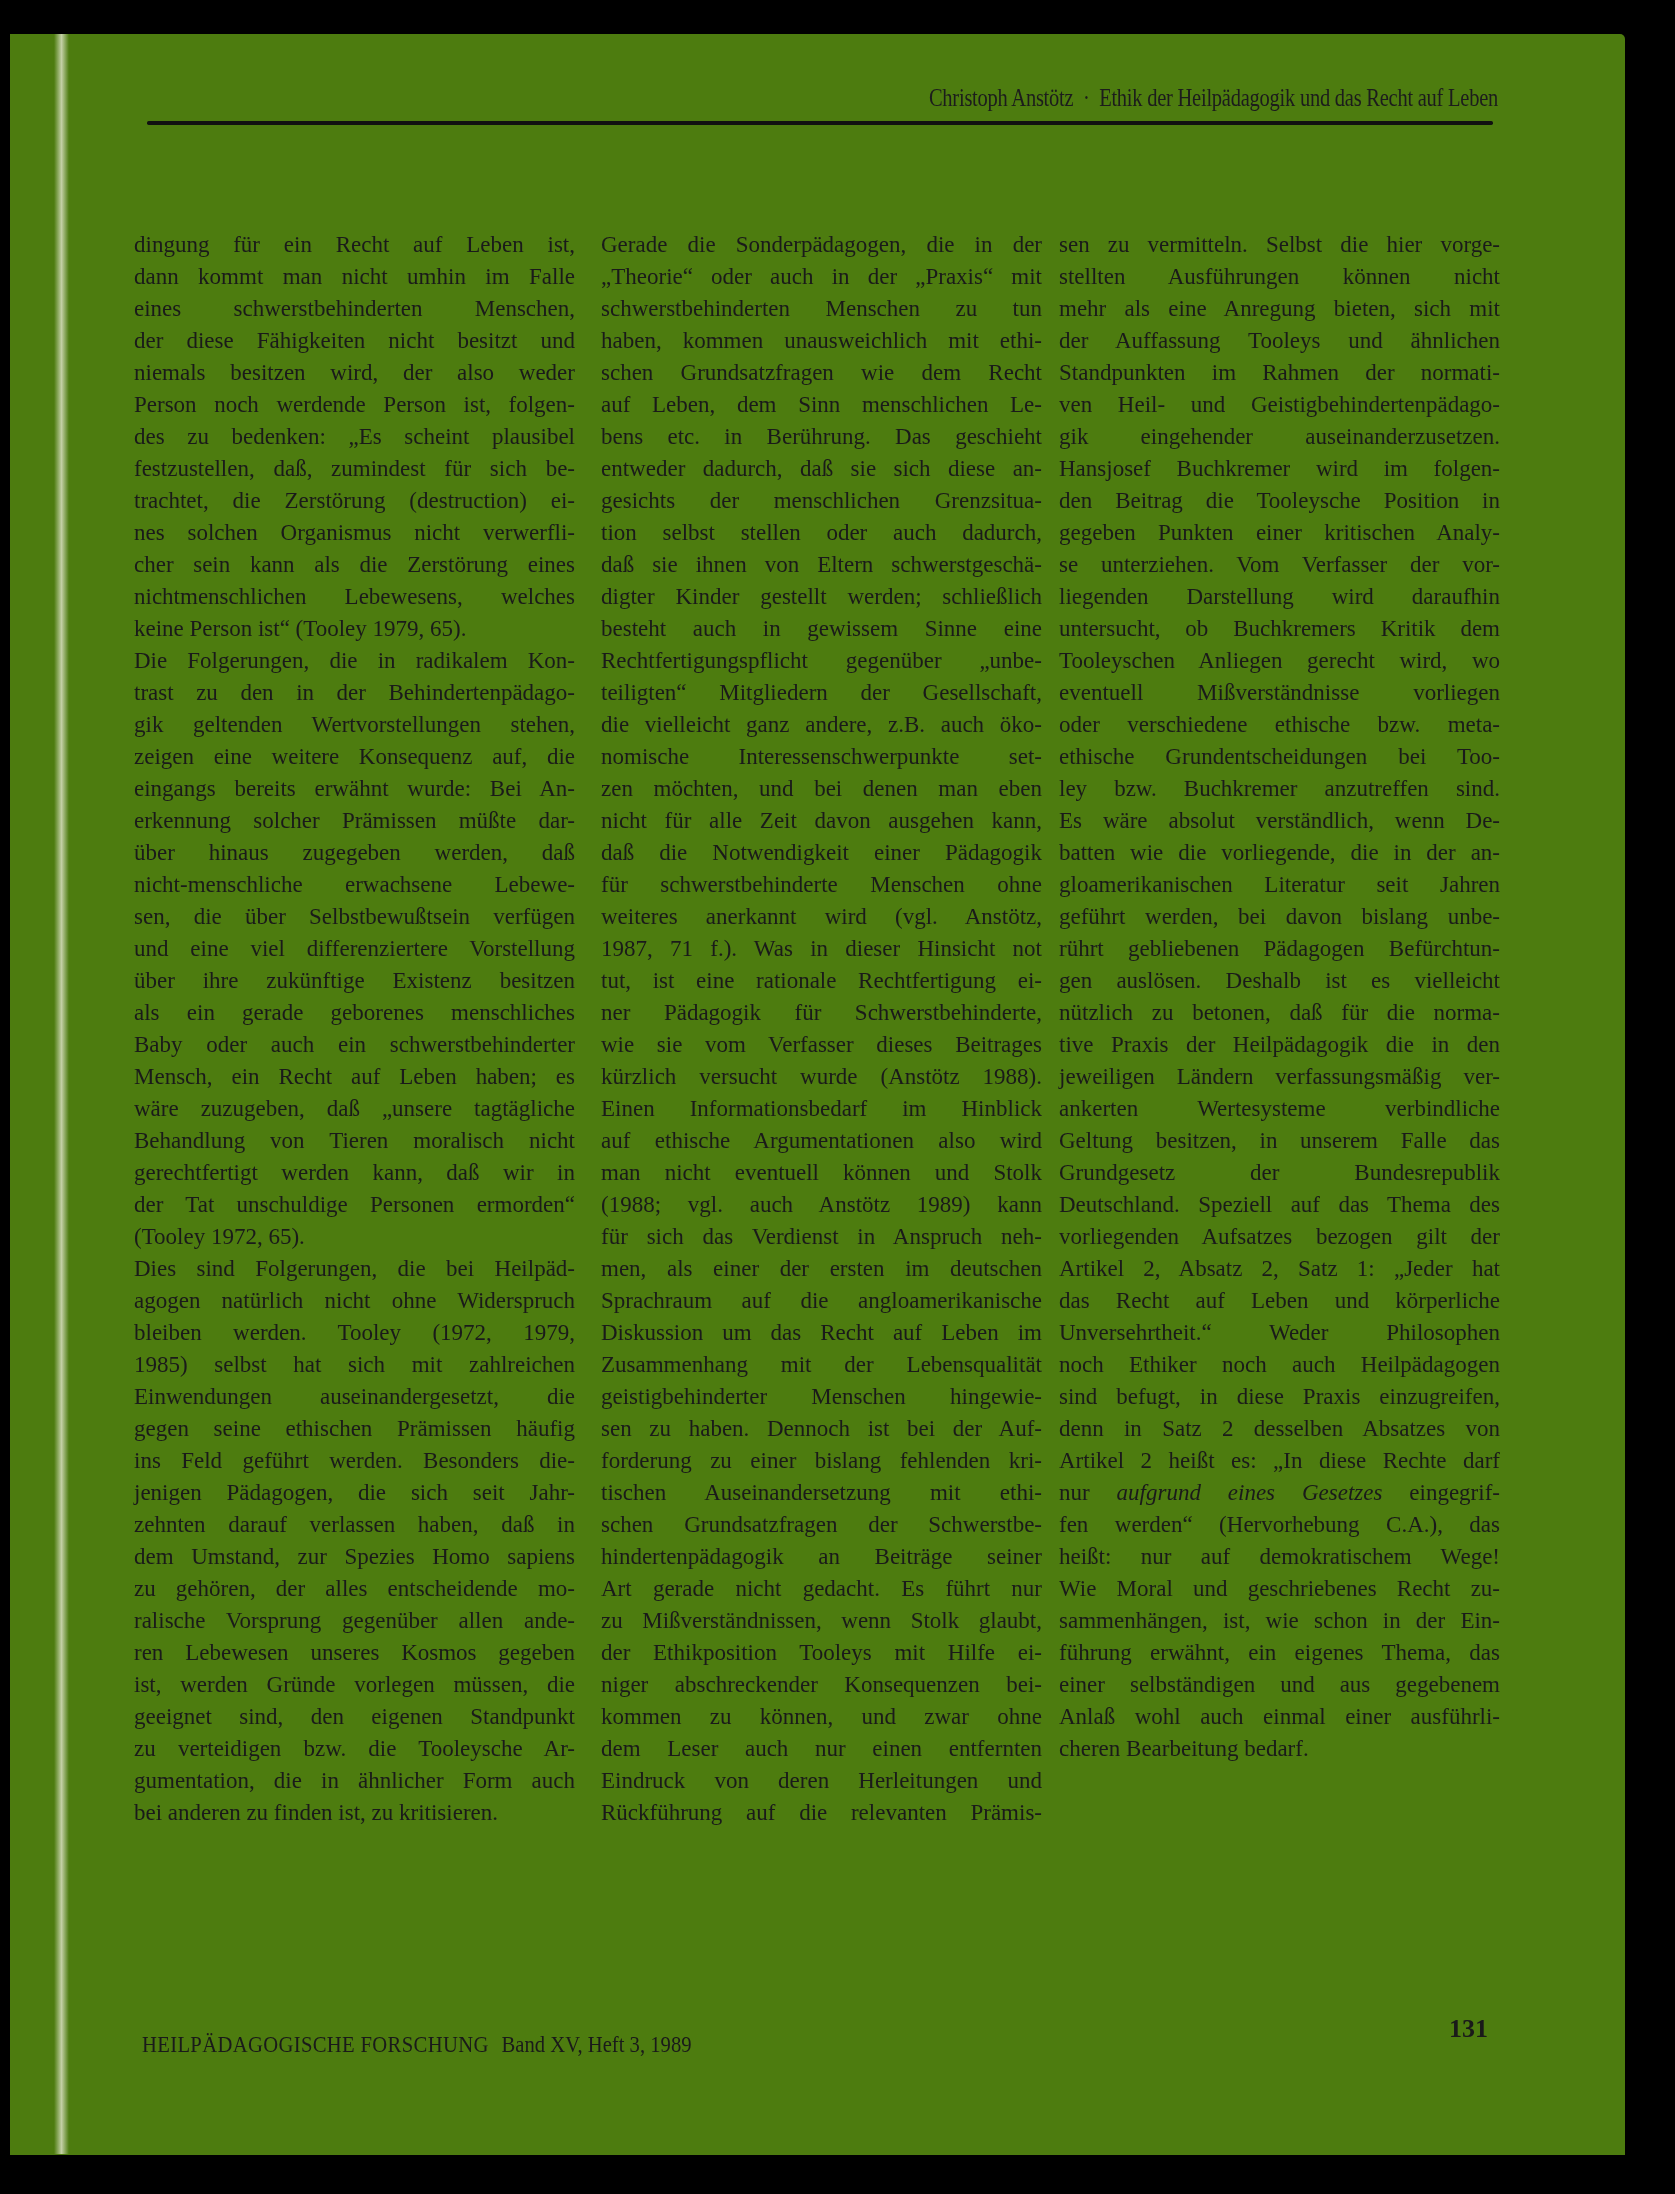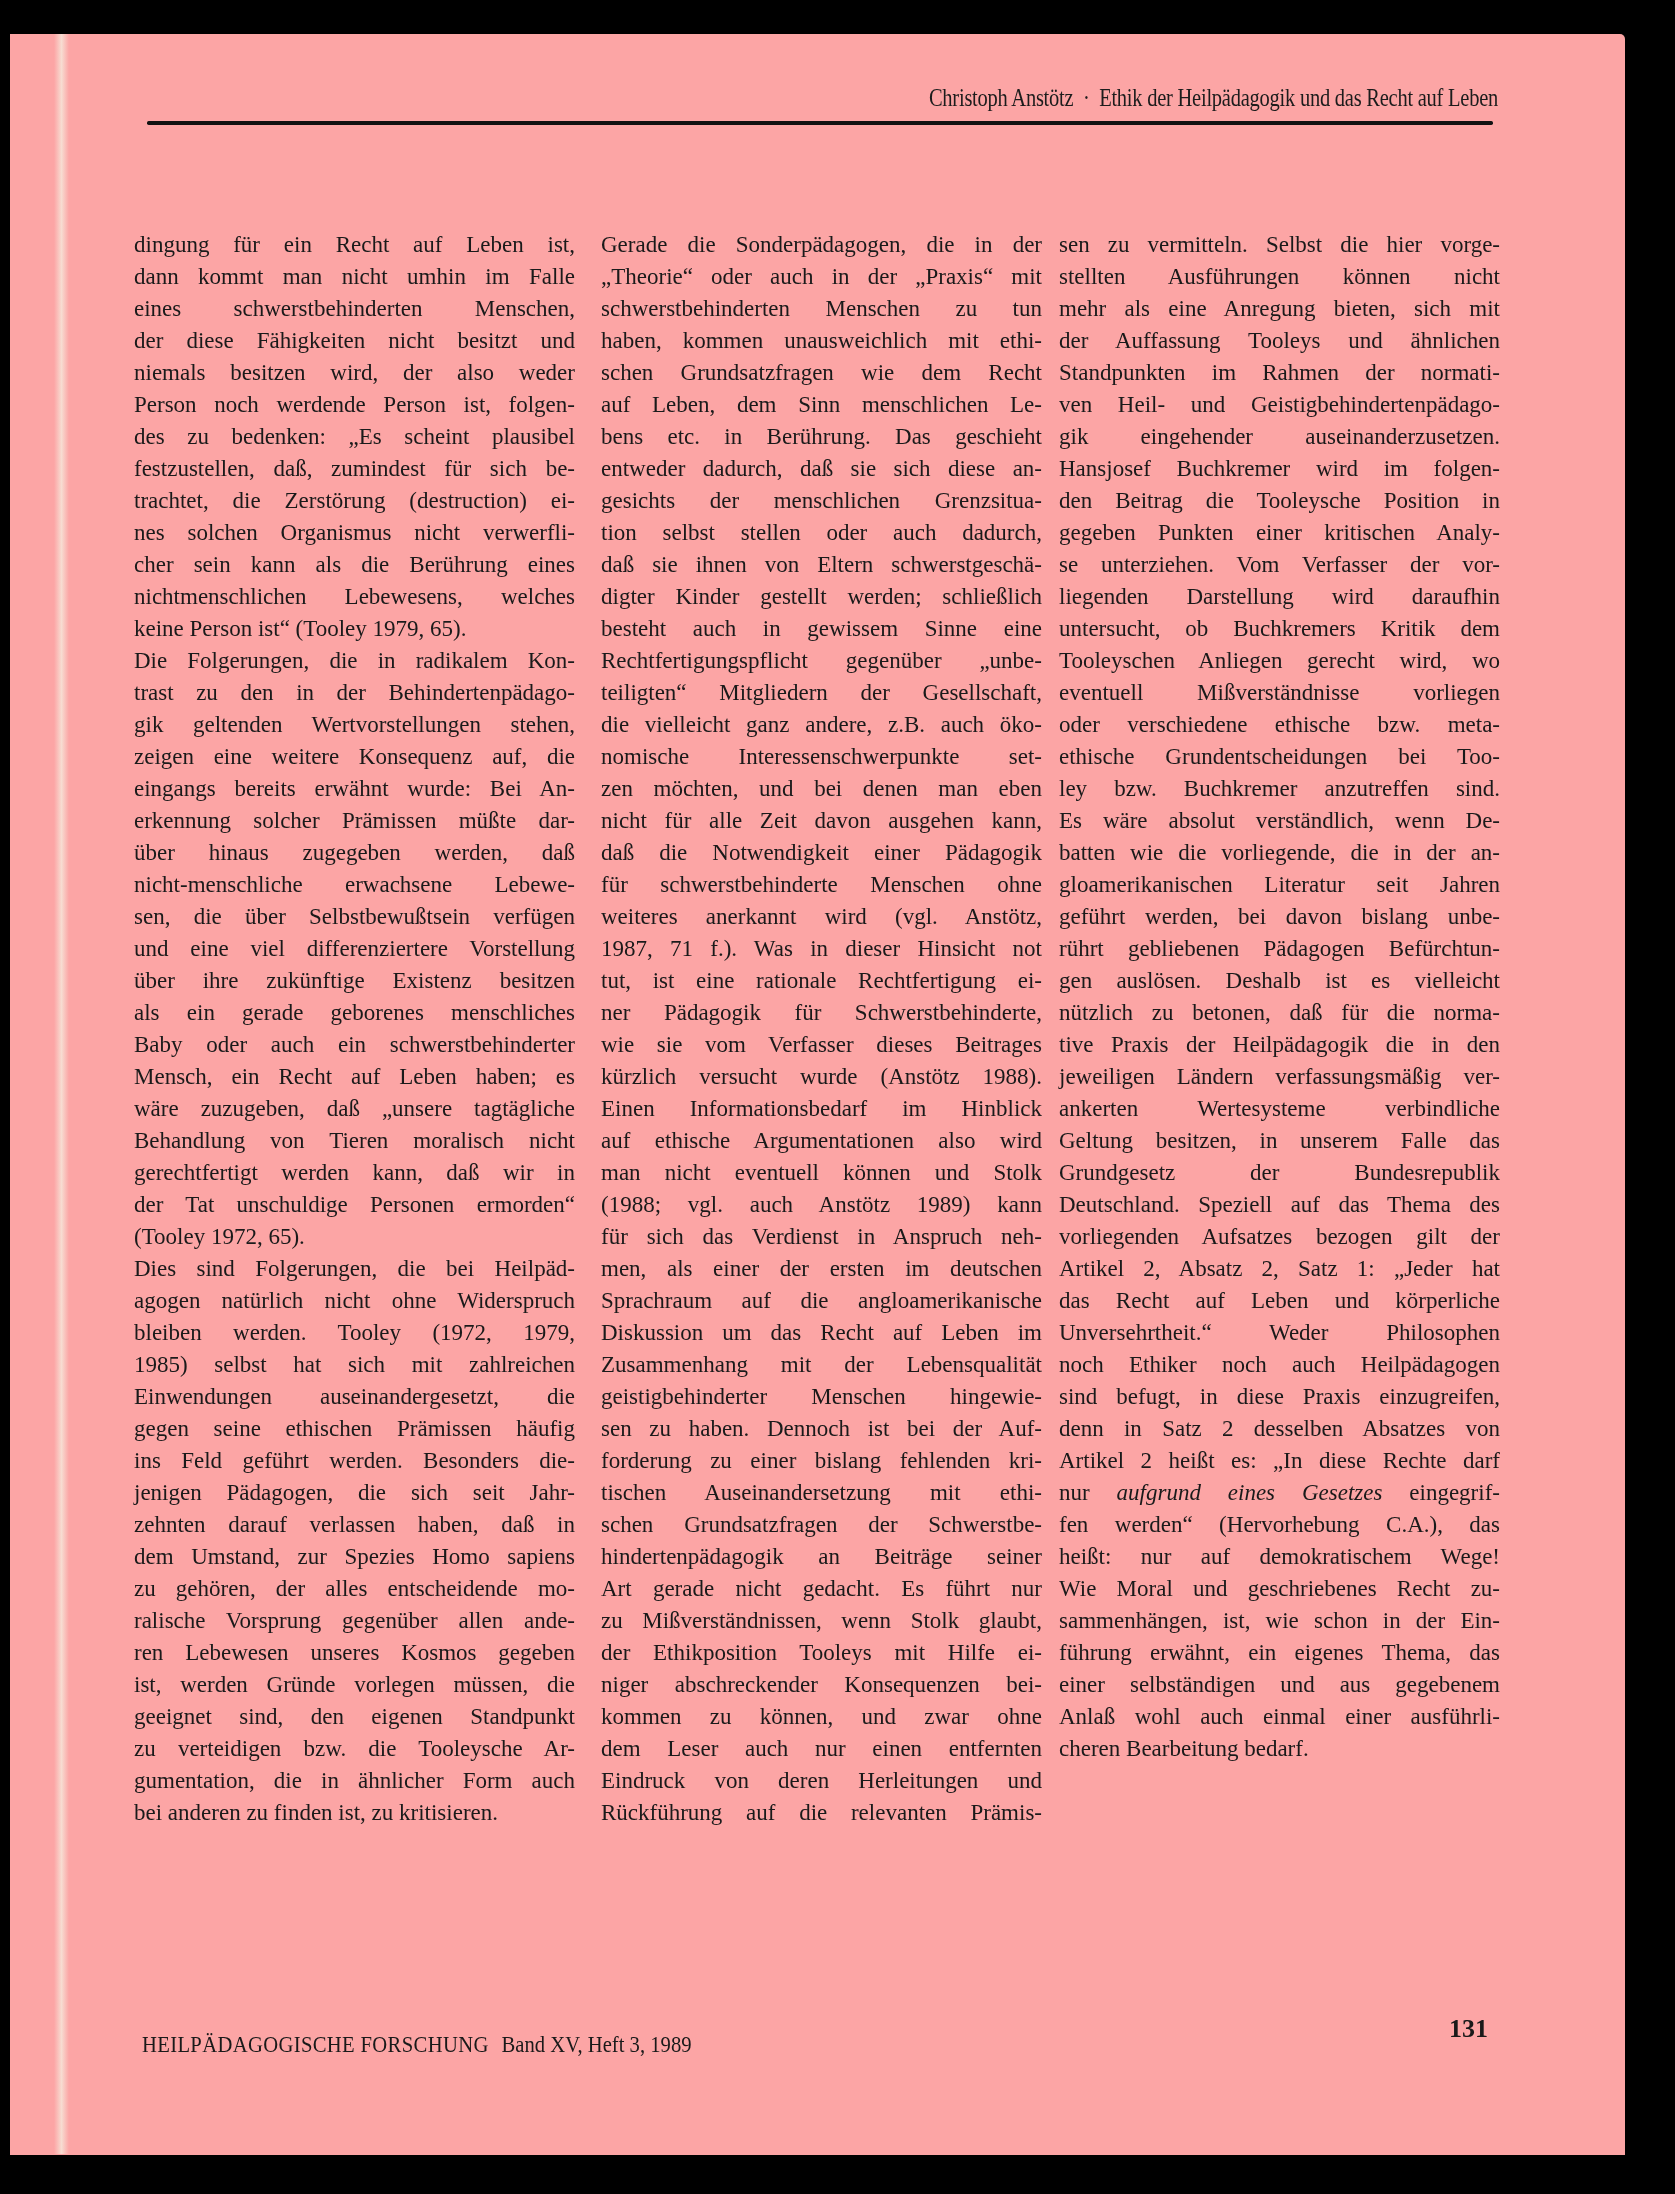--- a/index.html
+++ b/index.html
@@ -8,21 +8,21 @@
     background: #000000;
     position: relative;
     overflow: hidden;
     font-family: "Liberation Serif", "DejaVu Serif", serif;
     color: #1a1a1a;
   }
   .page {
     position: absolute;
     left: 10px; top: 34px;
     width: 1615px; height: 2121px;
-    background: #fca5a5;
+    background: #4d7c0f;
     border-top-right-radius: 5px;
   }
   .page-fold {
     position: absolute; left: 44px; top: 0; width: 15px; height: 2120px;
     background: linear-gradient(to right, rgba(250,248,235,0) 0%, rgba(245,243,228,0.7) 50%, rgba(250,248,235,0) 100%);
   }
   .running-head {
     position: absolute;
     right: 127px; top: 50px;
     font-family: "Liberation Serif", serif;
@@ -95,21 +95,21 @@
       <span class="line">dingung für ein Recht auf Leben ist,</span>
       <span class="line">dann kommt man nicht umhin im Falle</span>
       <span class="line">eines schwerstbehinderten Menschen,</span>
       <span class="line">der diese Fähigkeiten nicht besitzt und</span>
       <span class="line">niemals besitzen wird, der also weder</span>
       <span class="line">Person noch werdende Person ist, folgen-</span>
       <span class="line">des zu bedenken: „Es scheint plausibel</span>
       <span class="line">festzustellen, daß, zumindest für sich be-</span>
       <span class="line">trachtet, die Zerstörung (destruction) ei-</span>
       <span class="line">nes solchen Organismus nicht verwerfli-</span>
-      <span class="line">cher sein kann als die Berührung eines</span>
+      <span class="line">cher sein kann als die Zerstörung eines</span>
       <span class="line">nichtmenschlichen Lebewesens, welches</span>
       <span class="line last">keine Person ist“ (Tooley 1979, 65).</span>
       <span class="line">Die Folgerungen, die in radikalem Kon-</span>
       <span class="line">trast zu den in der Behindertenpädago-</span>
       <span class="line">gik geltenden Wertvorstellungen stehen,</span>
       <span class="line">zeigen eine weitere Konsequenz auf, die</span>
       <span class="line">eingangs bereits erwähnt wurde: Bei An-</span>
       <span class="line">erkennung solcher Prämissen müßte dar-</span>
       <span class="line">über hinaus zugegeben werden, daß</span>
       <span class="line">nicht-menschliche erwachsene Lebewe-</span>

